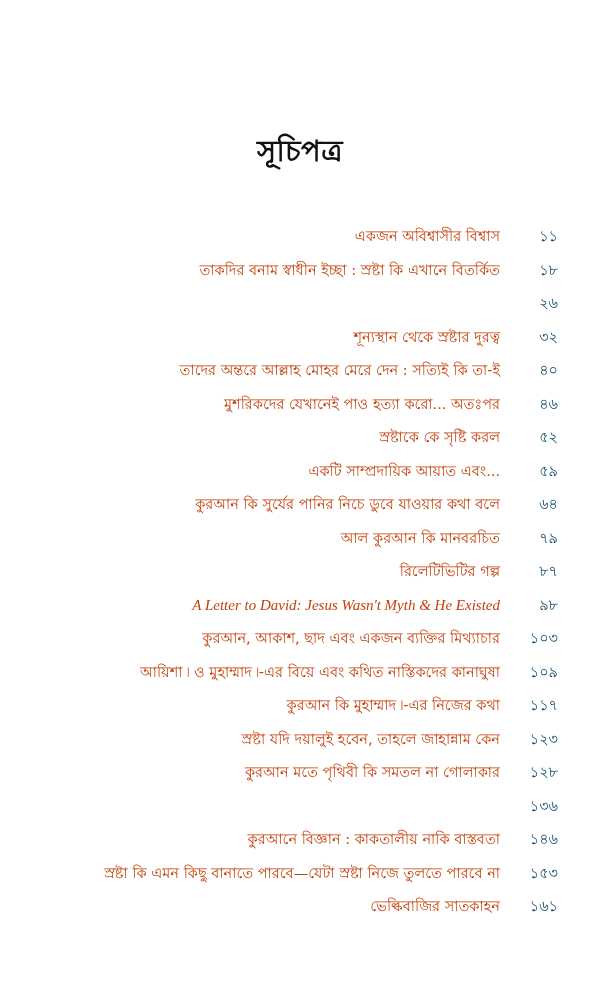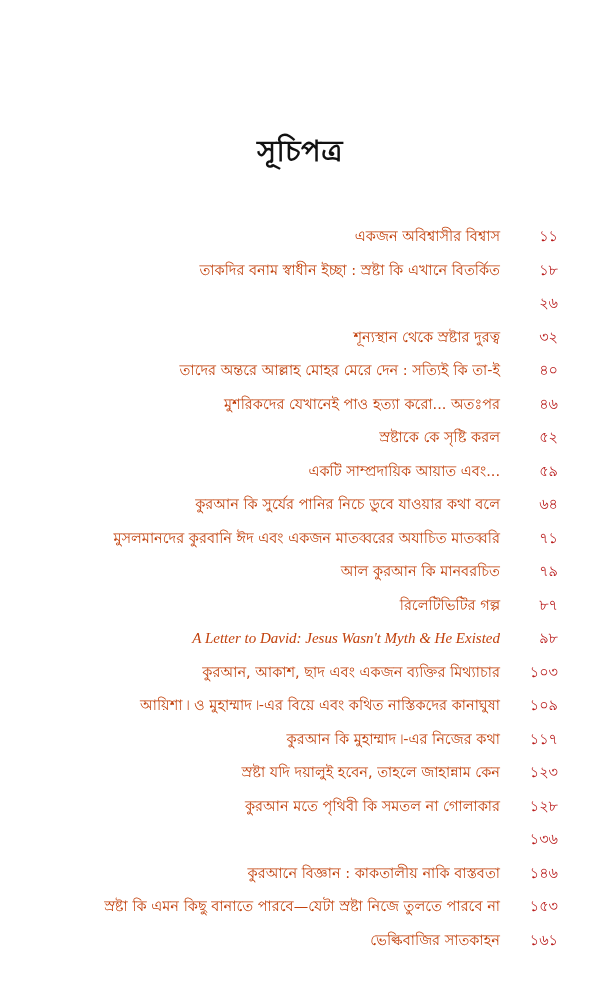--- a/index.html
+++ b/index.html
@@ -54,21 +54,21 @@
   }
   .toc-label.latin {
     font-family: "Liberation Serif", serif;
     font-style: italic;
     font-size: 15px;
   }
   .toc-page {
     flex: 0 0 44px;
     text-align: right;
     font-size: 14.5px;
-    color: #b91c1c;
+    color: #0c4a6e;
     font-family: "DejaVu Sans", "Liberation Sans", sans-serif;
   }
 </style>
 </head>
 <body>
 
 <div class="page">
 
   <div class="page-title">সূচিপত্র</div>
 
@@ -111,24 +111,20 @@
     <div class="toc-row">
       <div class="toc-label">একটি সাম্প্রদায়িক আয়াত এবং...</div>
       <div class="toc-page">৫৯</div>
     </div>
 
     <div class="toc-row">
       <div class="toc-label">কুরআন কি সুর্যের পানির নিচে ডুবে যাওয়ার কথা বলে</div>
       <div class="toc-page">৬৪</div>
     </div>
 
-    <div class="toc-row">
-      <div class="toc-label">মুসলমানদের কুরবানি ঈদ এবং একজন মাতব্বরের অযাচিত মাতব্বরি</div>
-      <div class="toc-page">৭১</div>
-    </div>
 
     <div class="toc-row">
       <div class="toc-label">আল কুরআন কি মানবরচিত</div>
       <div class="toc-page">৭৯</div>
     </div>
 
     <div class="toc-row">
       <div class="toc-label">রিলেটিভিটির গল্প</div>
       <div class="toc-page">৮৭</div>
     </div>

